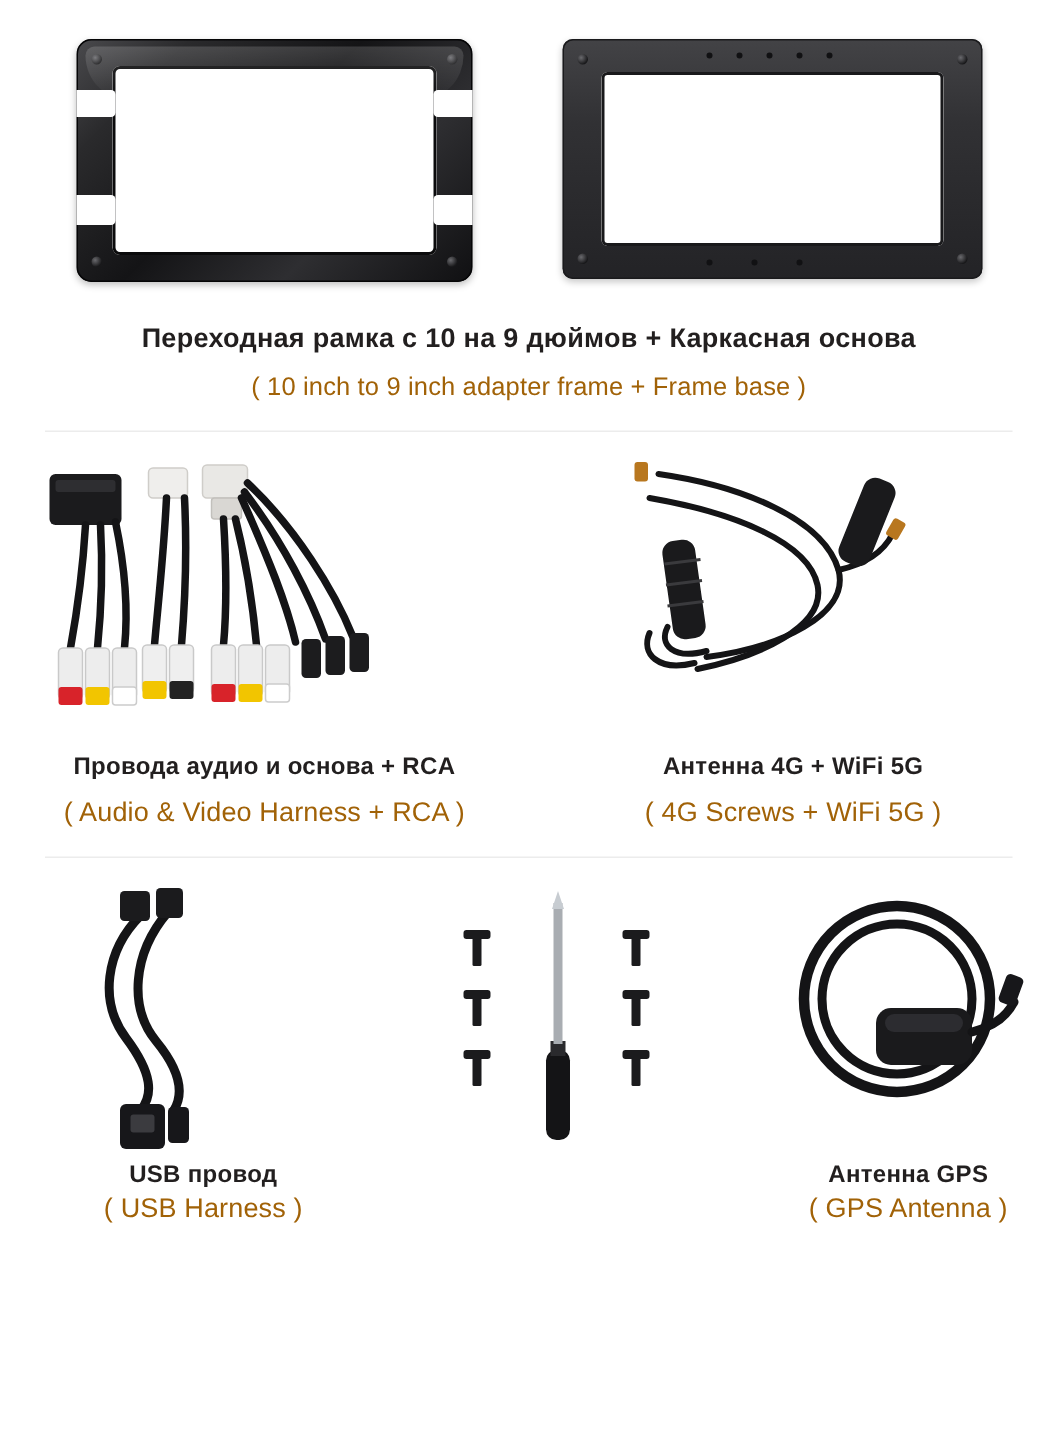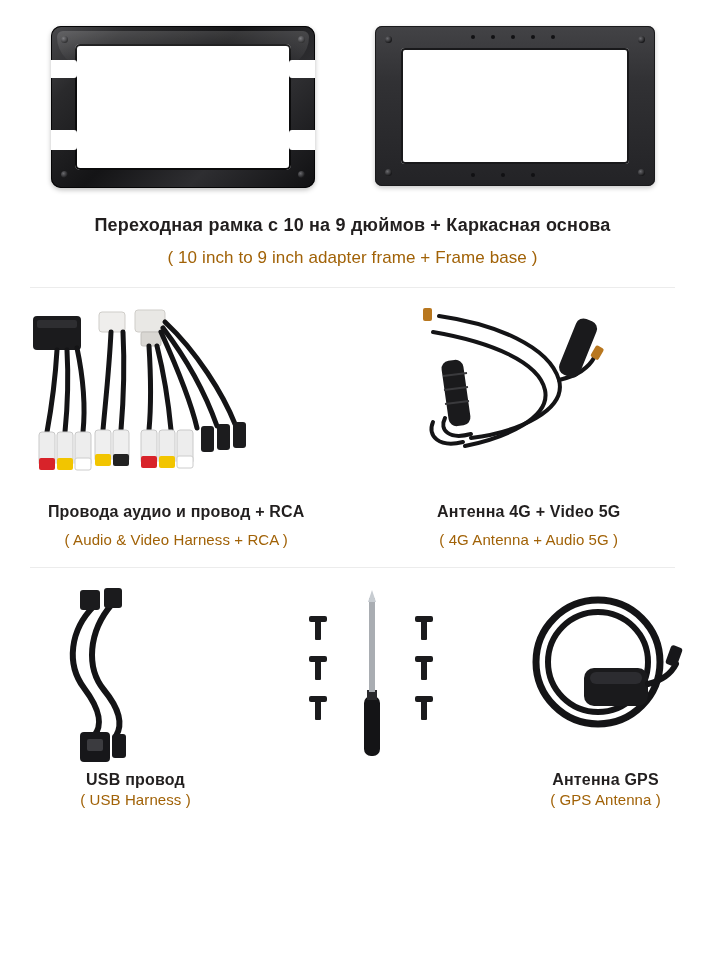--- a/index.html
+++ b/index.html
@@ -38,21 +38,21 @@
     line-height: 1.25;
   }
   .cap-en {
     text-align: center;
     font-size: 17px;
     color: #a16207;
     line-height: 1.3;
     letter-spacing: 0.1px;
   }
   .cap-ru.small { font-size: 16px; }
-  .cap-en.small { font-size: 15px; }
+  .cap-en.small { font-size: 18px; }
 
   
   .row1 {
     display: flex;
     justify-content: center;
     align-items: flex-start;
     gap: 60px;
     padding-top: 26px;
   }
   .frame-wrap { position: relative; }
@@ -260,21 +260,21 @@
           </g>
 
           <g>
             <rect x="190" y="124" width="13" height="26" rx="3" fill="#1c1c1e"></rect>
             <rect x="206" y="122" width="13" height="26" rx="3" fill="#1c1c1e"></rect>
             <rect x="222" y="120" width="13" height="26" rx="3" fill="#1c1c1e"></rect>
           </g>
         </svg>
       </div>
       <div class="cap-pair">
-        <div class="cap-ru small">Провода аудио и провод + RCA</div>
+        <div class="cap-ru small">Провода аудио и основа + RCA</div>
         <div class="cap-en small">( Audio &amp; Video Harness + RCA )</div>
       </div>
     </div>
 
     <div class="cell">
       <div class="art art-wide">
         <svg class="svgbox" width="260" height="180" viewBox="0 0 260 180">
           <g stroke="#141416" fill="none" stroke-width="4" stroke-linecap="round">
             <path d="M40 14 C 96 22, 150 44, 160 78 C 168 108, 120 130, 72 136"></path>
             <path d="M34 30 C 92 40, 140 60, 146 88 C 152 116, 106 136, 66 144"></path>
@@ -291,22 +291,22 @@
           </g>
           <rect x="168" y="16" width="22" height="60" rx="8" transform="rotate(22 179 46)" fill="#1a1a1c"></rect>
 
           <g fill="#b8771f">
             <rect x="24" y="6" width="9" height="13" rx="2"></rect>
             <rect x="194" y="44" width="9" height="13" rx="2" transform="rotate(30 198 50)"></rect>
           </g>
         </svg>
       </div>
       <div class="cap-pair">
-        <div class="cap-ru small">Антенна 4G + Video 5G</div>
-        <div class="cap-en small">( 4G Antenna + Audio 5G )</div>
+        <div class="cap-ru small">Антенна 4G + WiFi 5G</div>
+        <div class="cap-en small">( 4G Screws + WiFi 5G )</div>
       </div>
     </div>
 
   </div>
 
   <div class="hr-soft"></div>
 
   <div class="section row3">
 
     <div class="cell">

